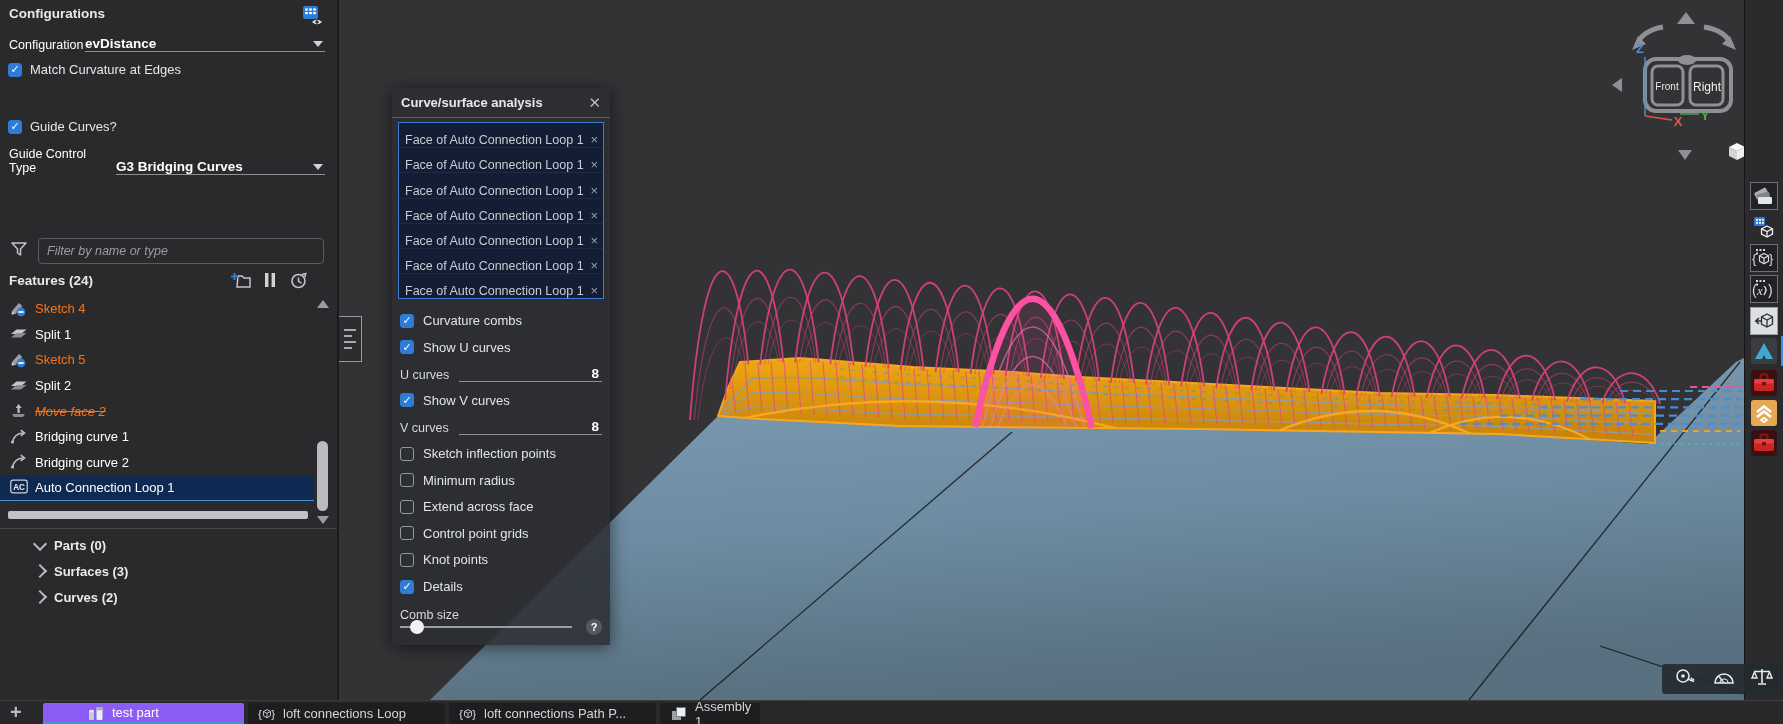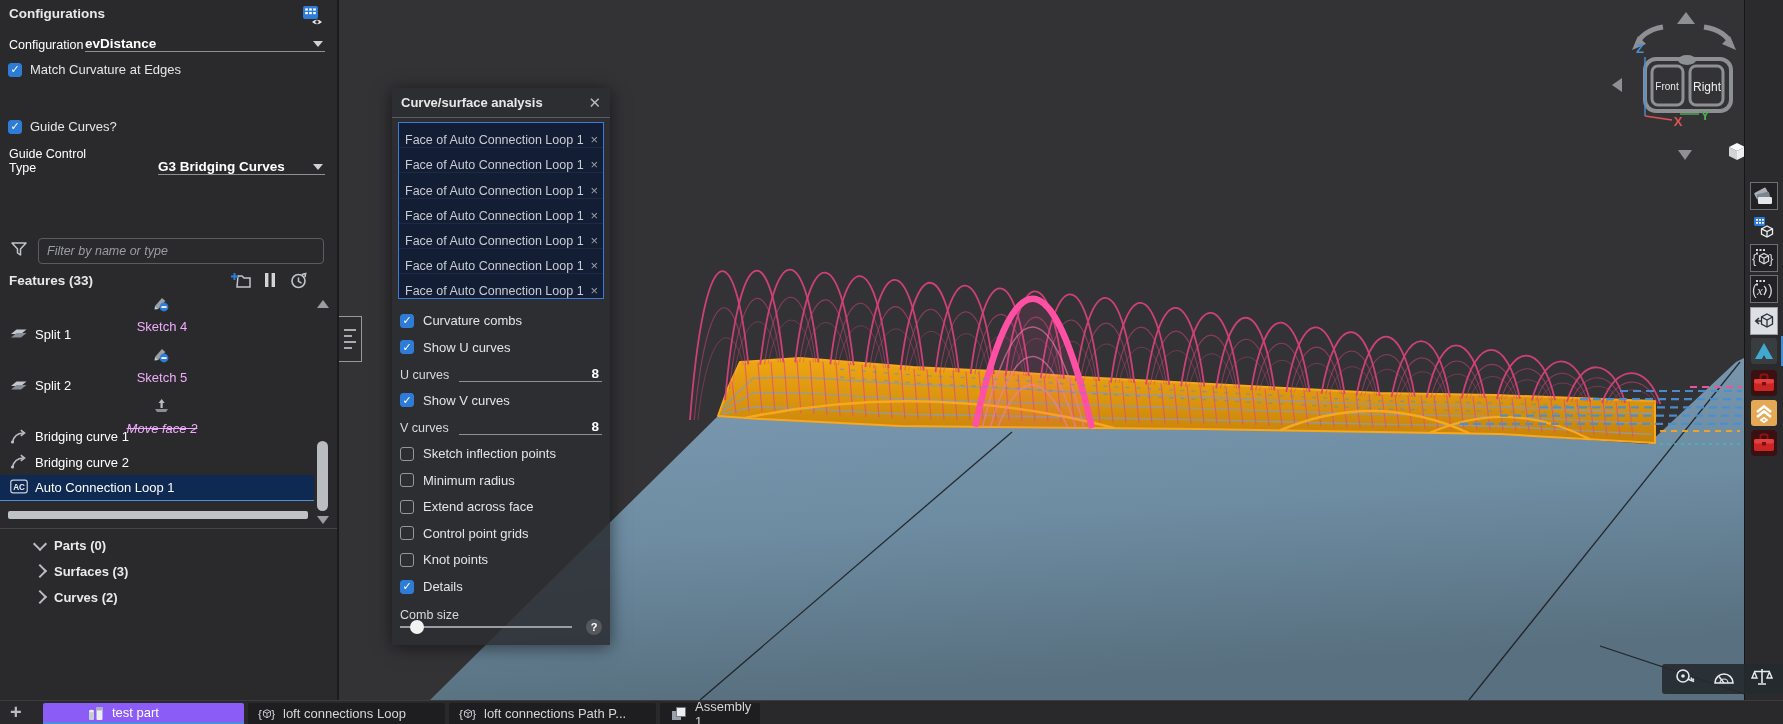--- a/index.html
+++ b/index.html
@@ -20,21 +20,21 @@
   .cb.on{background:#2e7cd6;border-color:#2e7cd6;color:#fff;}
   .filter-row{position:absolute;left:10px;top:238px;display:flex;align-items:center;gap:10px;}
   .filter-box{width:268px;height:24px;border:1px solid #5a5c5f;border-radius:4px;background:transparent;
       color:#fde047;font-style:italic;font-size:12.5px;padding:0 8px;outline:none;font-family:"Liberation Sans",sans-serif;}
   .filter-box::placeholder{color:#9a9da1;font-style:italic;}
   .feat-hdr{position:absolute;left:9px;top:273px;font-size:13.5px;font-weight:bold;}
   .fh-icons{position:absolute;top:271px;left:230px;display:flex;gap:13px;align-items:center;}
   .fh-icons span{display:inline-block;}
   .feat-list{position:absolute;left:0;top:296px;width:314px;}
   .feat-row{height:25.6px;display:flex;align-items:center;gap:7px;padding-left:10px;font-size:13px;color:#ffffff;box-sizing:border-box;}
-  .feat-row.muted{color:#f0abfc;flex-direction:column;}
+  .feat-row.muted{color:#f97316;}
   .feat-row.sel{background:#0e2a52;border-bottom:1.5px solid #4a90d9;}
   .f-icon{width:18px;height:16px;flex:none;display:inline-flex;}
   .f-label.strike{text-decoration:line-through;font-style:italic;}
   .vscroll{position:absolute;left:315px;top:298px;width:14px;height:228px;}
   .vs-arrow{position:absolute;left:2px;width:0;height:0;border-left:6px solid transparent;border-right:6px solid transparent;}
   .vs-up{top:2px;border-bottom:8px solid #9a9da1;}
   .vs-dn{bottom:2px;border-top:8px solid #9a9da1;}
   .vs-thumb{position:absolute;left:2px;top:143px;width:11px;height:70px;background:#b9bcc0;border-radius:6px;}
   .hscroll{position:absolute;left:8px;top:511px;width:300px;height:8px;background:#c0c3c6;border-radius:2px;}
   .pn-div{position:absolute;left:0;top:528px;width:337px;height:1px;background:#454547;}
@@ -349,39 +349,39 @@
       <span class="cb on">✓</span>
       <span>Match Curvature at Edges</span>
     </div>
 
 
     <div class="chk-row" style="top:119px;">
       <span class="cb on">✓</span>
       <span>Guide Curves?</span>
     </div>
 
-    <div class="cfg-row" style="top:147px;gap:42px;">
+    <div class="cfg-row" style="top:147px;">
       <span class="cfg-label" style="width:107px;">Guide Control Type</span>
       <span class="uline" style="flex:1;">
         <span class="cfg-value">G3 Bridging Curves</span>
         <span style="flex:1"></span>
           <span class="caret"></span>
       </span>
     </div>
 
     <div class="filter-row">
       <span>
         <svg width="18" height="18" viewBox="0 0 18 18">
             <path d="M2 3 h14 l-5.5 6 v6 l-3 -2 v-4 Z" fill="none" stroke="#c2c5c8" stroke-width="1.5" stroke-linejoin="round"></path>
           </svg>
       </span>
       <input class="filter-box" placeholder="Filter by name or type" style="">
     </div>
 
-    <div class="feat-hdr">Features (33)</div>
+    <div class="feat-hdr">Features (24)</div>
     <div class="fh-icons">
       <span>
         <svg width="21" height="17" viewBox="0 0 21 17">
             <path d="M8 4 h4 l2 2 h6 v9 h-13 z" fill="none" stroke="#c2c5c8" stroke-width="1.5"></path>
             <path d="M4.5 1 v7 M1 4.5 h7" stroke="#2e7cd6" stroke-width="2"></path>
           </svg>
       </span>
       <span>
         <svg width="12" height="16" viewBox="0 0 12 16">
             <rect x="1" y="1" width="3.4" height="14" fill="#d2d4d6"></rect>

